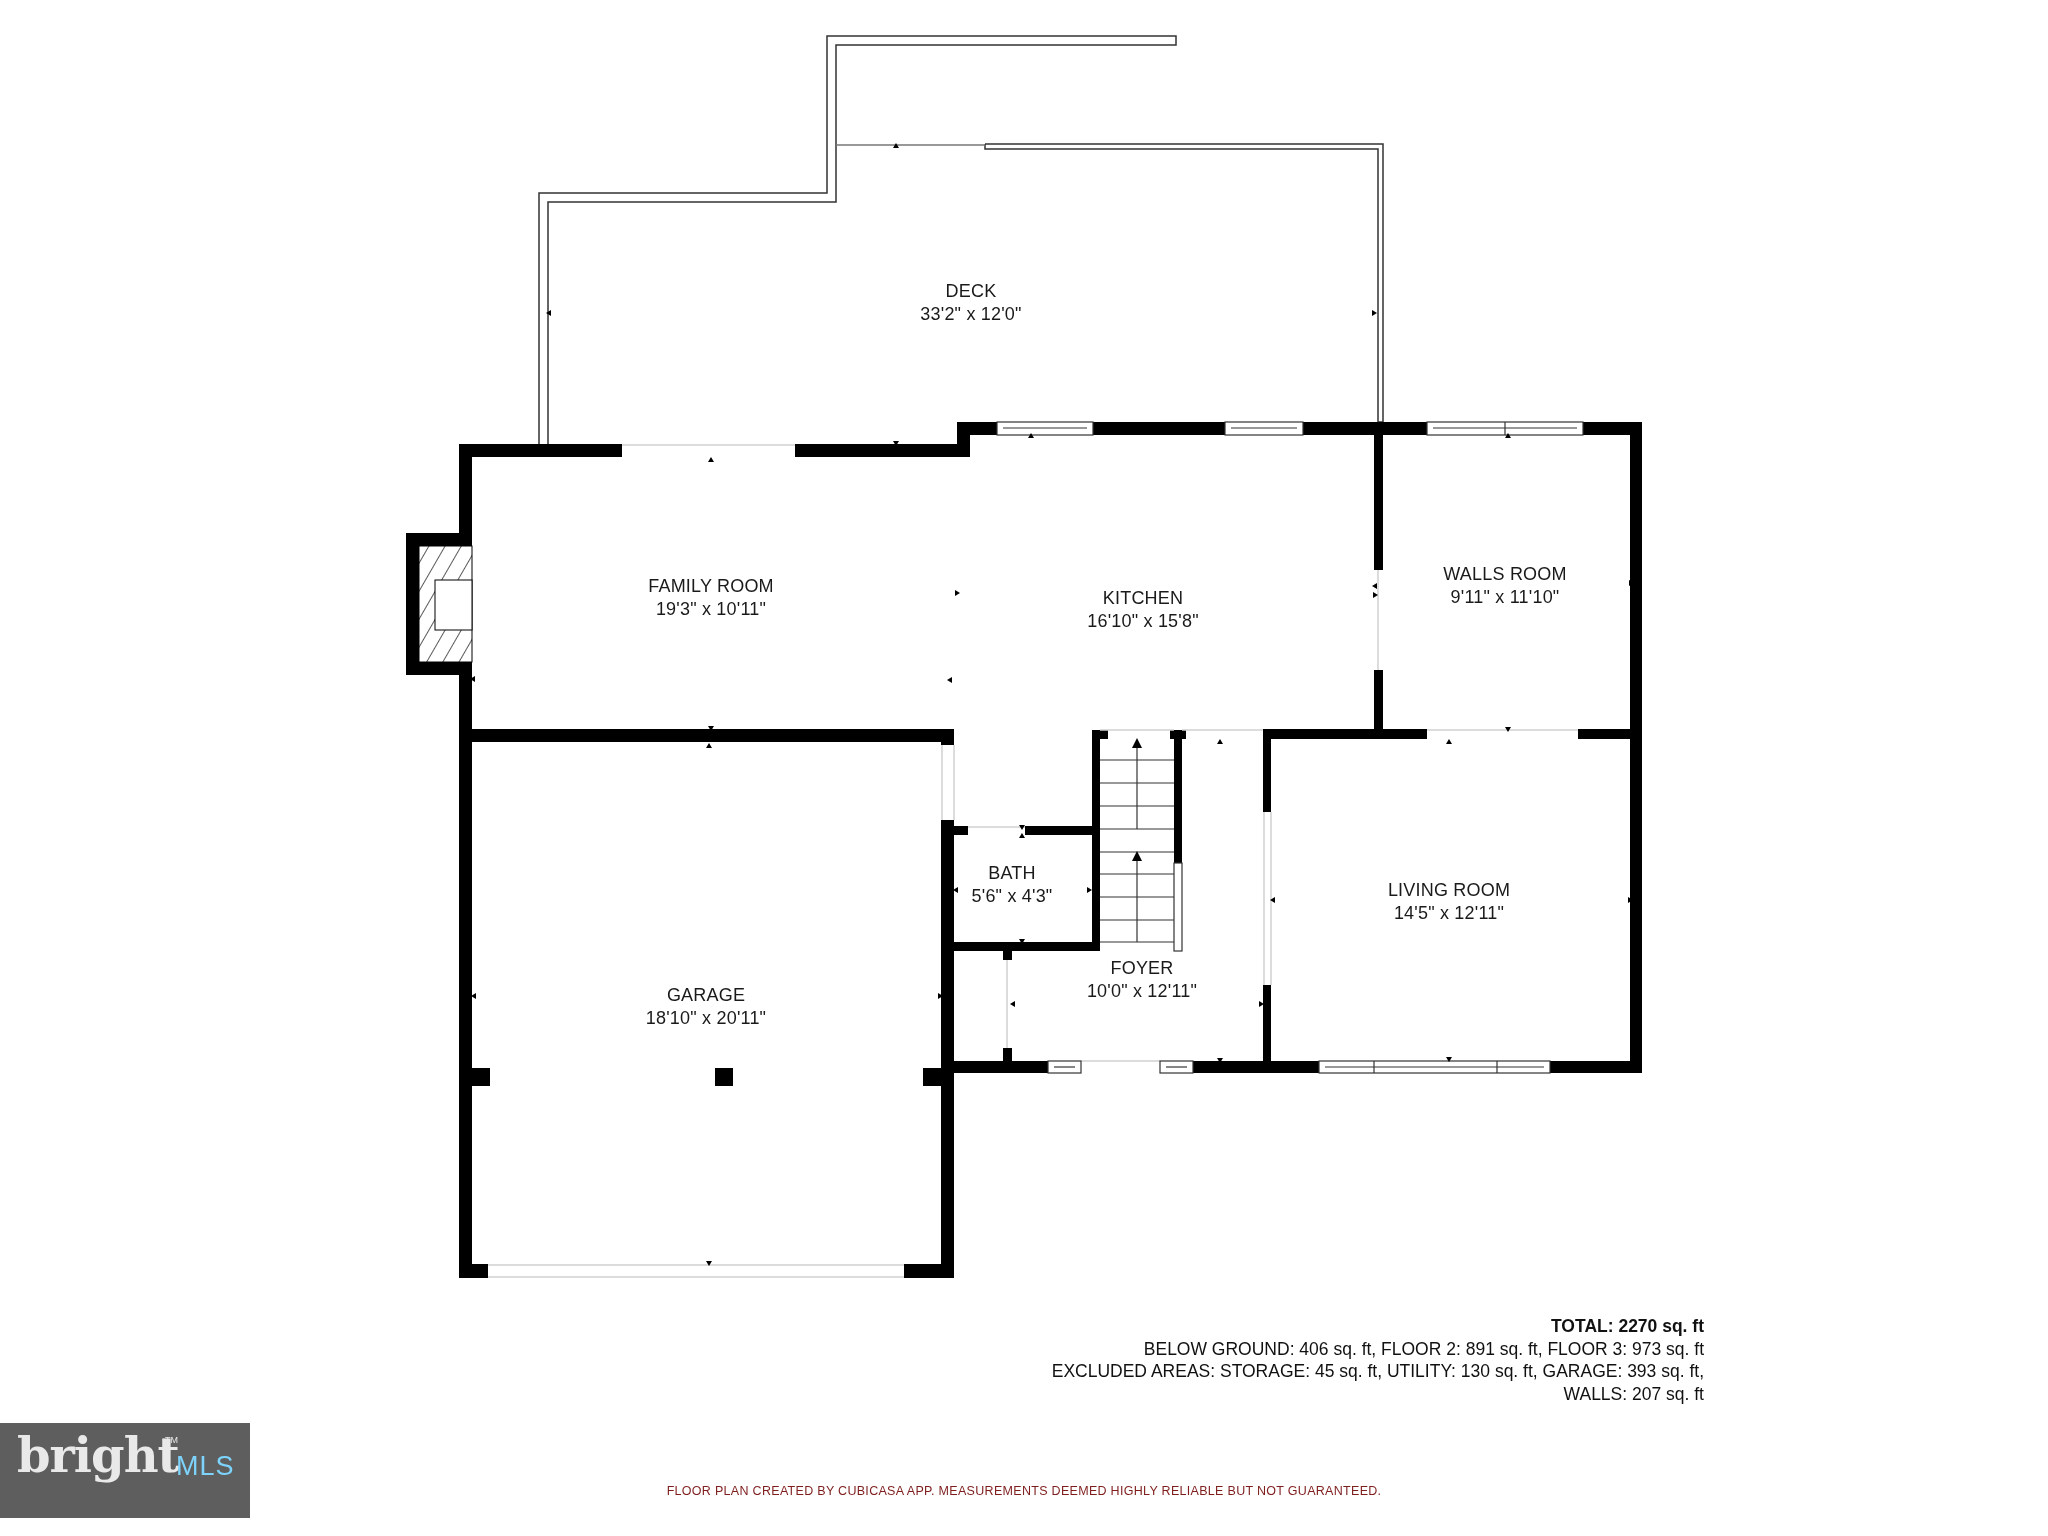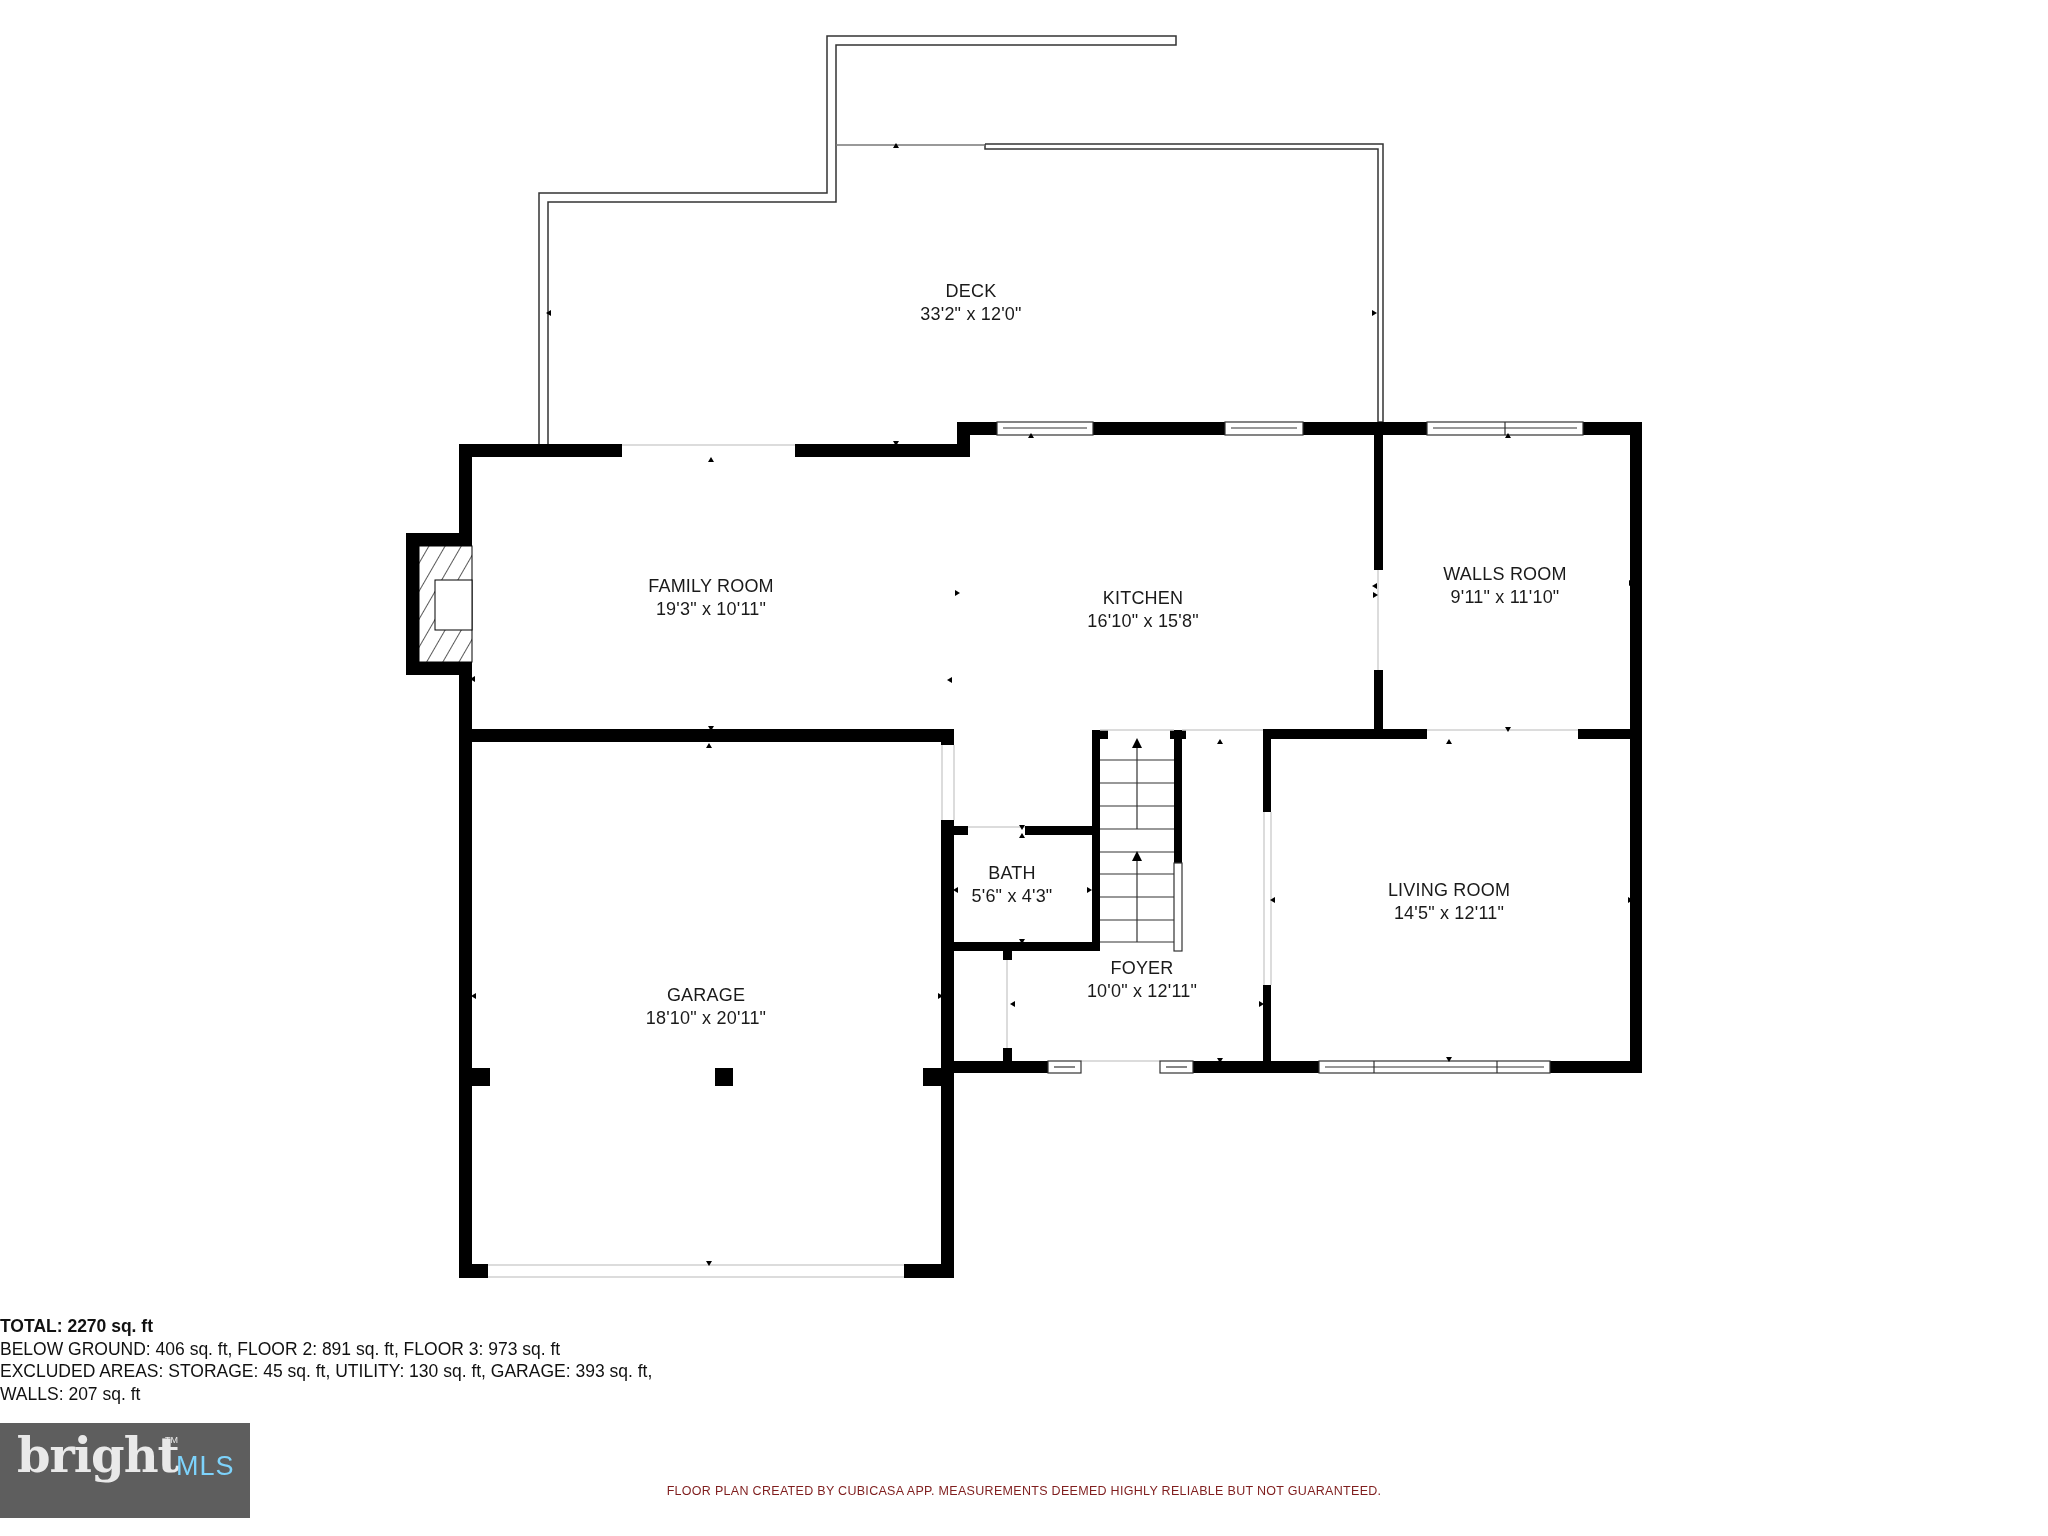--- a/index.html
+++ b/index.html
@@ -2,21 +2,21 @@
 <html><head>
 <meta charset="utf-8">
 <style>
   html, body { margin: 0; padding: 0; background: #ffffff; }
   body { width: 2048px; height: 1536px; position: relative; overflow: hidden;
          font-family: "Liberation Sans", "DejaVu Sans", sans-serif; color: #1a1a1a; }
   #plan { position: absolute; left: 0; top: 0; }
   .room-label { position: absolute; text-align: center; transform: translate(-50%, -50%);
                 font-size: 18px; line-height: 23px; letter-spacing: 0.2px; white-space: nowrap; }
   .room-label .name, .room-label .dims { display: block; }
-  #summary { position: absolute; left: 0; width: 1704px; top: 1315px; text-align: left;
+  #summary { position: absolute; left: 0; width: 1704px; top: 1315px; text-align: right;
              font-family: "Liberation Sans", "DejaVu Sans", sans-serif; font-size: 17.5px; line-height: 22.5px; color: #111; }
   #summary .total { font-weight: bold; }
   #disclaimer { position: absolute; left: 0; width: 2048px; top: 1484px; text-align: center;
                 font-size: 12.5px; color: #7f1d1d; letter-spacing: 0.3px; }
   #logo { position: absolute; left: 0; top: 1423px; width: 250px; height: 95px; background: #5e5e5e; }
   #logo .wordmark { position: absolute; left: 17px; top: 4px; font-family: "DejaVu Serif", "Liberation Serif", serif;
                     font-size: 48px; font-weight: bold; color: #e9e9e9; letter-spacing: -1px; }
   #logo .mls { position: absolute; left: 176px; top: 28px; font-size: 27px; color: #7dd3fc; letter-spacing: 1px; }
   #logo .tm { position: absolute; left: 165px; top: 12px; font-size: 9px; color: #e9e9e9; }
   #logo .spark { position: absolute; left: 148px; top: 26px; width: 0; height: 0; }

